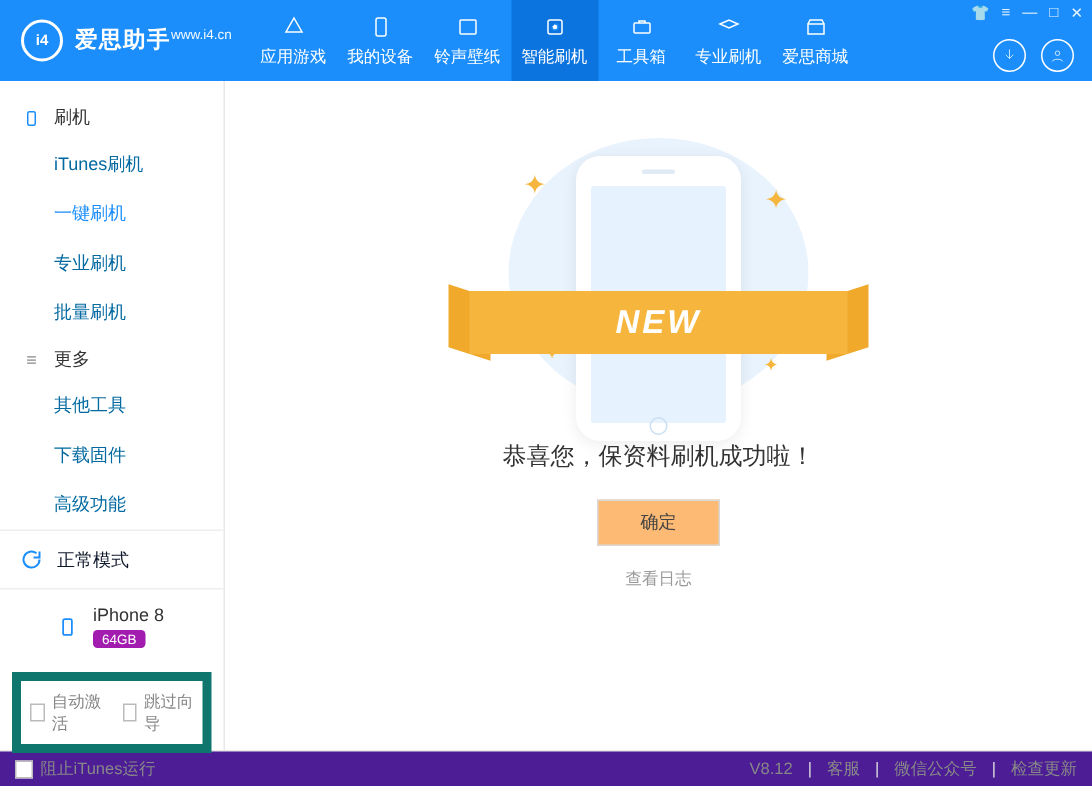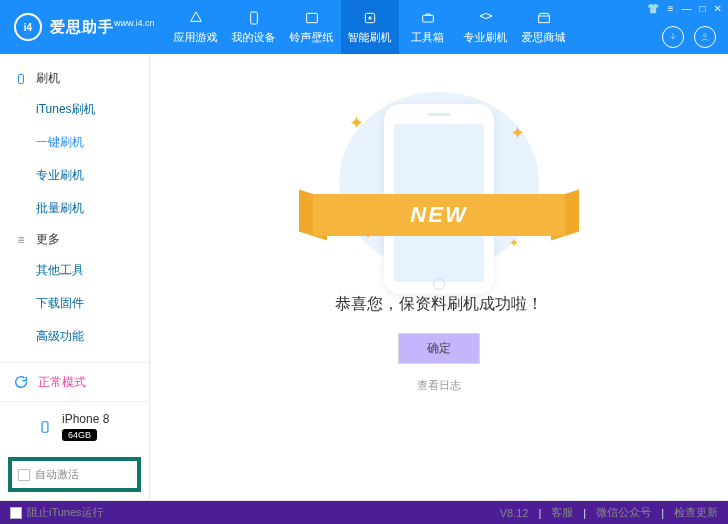--- a/index.html
+++ b/index.html
@@ -26,50 +26,50 @@
 
 .body { display: flex; height: calc(524px - 54px - 24px); }
 .sidebar { width: 150px; border-right: 1px solid #e8e8e8; display: flex; flex-direction: column; }
 .side-scroll { flex: 1; padding-top: 10px; }
 .side-group-title { display: flex; align-items: center; font-size: 12px; color: #333; padding: 6px 14px 6px 14px; font-weight: 500; }
 .side-group-title .gicon { width: 14px; height: 14px; margin-right: 8px; display: flex; align-items: center; justify-content: center; color: #8a8a8a; }
 .side-item { font-size: 12px; color: #0369a1; padding: 8px 14px 8px 36px; cursor: pointer; }
 .side-item.active { color: #1b8efb; }
 
 .mode-box, .device-box { border-top: 1px solid #eee; padding: 10px 12px; display: flex; align-items: center; font-size: 12px; }
-.mode-box { color: #ec4899; }
+.mode-box { color: #0f172a; }
 .mode-icon { width: 18px; height: 18px; margin-right: 8px; display:flex; align-items:center; justify-content:center; }
 .device-box { flex-direction: row; align-items: center; padding-left: 36px; }
 .dev-icon { width: 18px; height: 18px; margin-right: 8px; display:flex;align-items:center;justify-content:center; }
 .dev-info { display:flex; flex-direction:column; }
 .dev-name { color:#333; font-weight:500; }
-.dev-badge { background:#000000; color:#fff; font-size:9px; border-radius:3px; padding:1px 6px; margin-top:3px; width:fit-content; }
-
-.options-row { border: 4px solid #0f766e; margin: 6px 8px 8px 8px; padding: 6px 6px; display:flex; gap:14px; }
+.dev-badge { background:#a21caf; color:#fff; font-size:9px; border-radius:3px; padding:1px 6px; margin-top:3px; width:fit-content; }
+
+.options-row { border: 6px solid #0f766e; margin: 6px 8px 8px 8px; padding: 6px 6px; display:flex; gap:14px; }
 .chk { display:flex; align-items:center; font-size:11px; color:#888; cursor:pointer; }
 .chk-box { width:12px; height:12px; border:1px solid #bbb; margin-right:5px; background:#fff; }
 
 
 .main { flex:1; display:flex; flex-direction:column; align-items:center; padding-top:38px; }
 .illus { width:200px; height:180px; background:#e9f3fe; border-radius:50%; position:relative; margin-bottom:22px; }
 .phone { position:absolute; left:50%; top:12px; transform:translateX(-50%); width:110px; height:190px; background:#fff; border-radius:16px; box-shadow:0 2px 10px rgba(0,0,0,0.08); }
 .phone:before { content:""; position:absolute; left:10px; right:10px; top:20px; bottom:12px; background:#e6f2fd; border-radius:2px; }
 .phone:after { content:""; position:absolute; left:50%; bottom:4px; transform:translateX(-50%); width:10px; height:10px; border:1px solid #c9dff3; border-radius:50%; }
 .speaker { position:absolute; left:50%; top:9px; transform:translateX(-50%); width:22px; height:3px; background:#dfeaf5; border-radius:2px; }
 .ribbon { position:absolute; left:-26px; right:-26px; top:92px; height:50px; }
 .ribbon-band { position:absolute; left:0; right:0; top:10px; height:42px; background:#f6b63e; }
 .ribbon-tail-l, .ribbon-tail-r { position:absolute; top:10px; height:42px; width:28px; background:#f0a92b; }
 .ribbon-tail-l { left:-14px; transform:skewY(18deg); }
 .ribbon-tail-r { right:-14px; transform:skewY(-18deg); }
 .ribbon-text { position:absolute; left:0; right:0; top:10px; height:42px; display:flex; align-items:center; justify-content:center; color:#fff; font-weight:800; font-size:22px; letter-spacing:2px; font-style:italic; }
 .spark { position:absolute; color:#f6b63e; font-size:18px; }
 .spark.a { left:10px; top:20px; } .spark.b { right:14px; top:30px; } .spark.c { left:24px; bottom:30px; font-size:12px; } .spark.d { right:20px; bottom:22px; font-size:12px; }
 
 .msg { font-size:16px; color:#333; margin-bottom:18px; }
-.ok-btn { border:1px solid #d9d9d9; background:#c4b5fd; padding:6px 28px; font-size:12px; color:#444; cursor:pointer; margin-bottom:14px; }
+.ok-btn { border:1px solid #d9d9d9; background:#fdba74; padding:6px 28px; font-size:12px; color:#444; cursor:pointer; margin-bottom:14px; }
 .log-link { font-size:11px; color:#999; cursor:pointer; }
 
 
 .footer { height:24px; background:#4c1d95; border-top:1px solid #e8e8e8; display:flex; align-items:center; font-size:11px; color:#888; padding:0 10px; }
 .footer .chk { margin-right:auto; }
 .foot-links { display:flex; align-items:center; gap:10px; }
 .foot-sep { color:#ddd; }
 </style>
 </head>
 <body>
@@ -205,20 +205,24 @@
       <span class="dev-info">
         <span class="dev-name">iPhone 8</span>
         <span class="dev-badge">64GB</span>
       </span>
     </div>
     <div class="options-row">
       <label class="chk">
           <span class="chk-box"></span>
           <span>自动激活</span>
         </label>
+      <label class="chk">
+          <span class="chk-box"></span>
+          <span>跳过向导</span>
+        </label>
     </div>
   </div>
 
   <div class="main">
     <div class="illus">
       <span class="spark a">✦</span>
         <span class="spark b">✦</span>
         <span class="spark c">✦</span>
         <span class="spark d">✦</span>
       <div class="phone">

